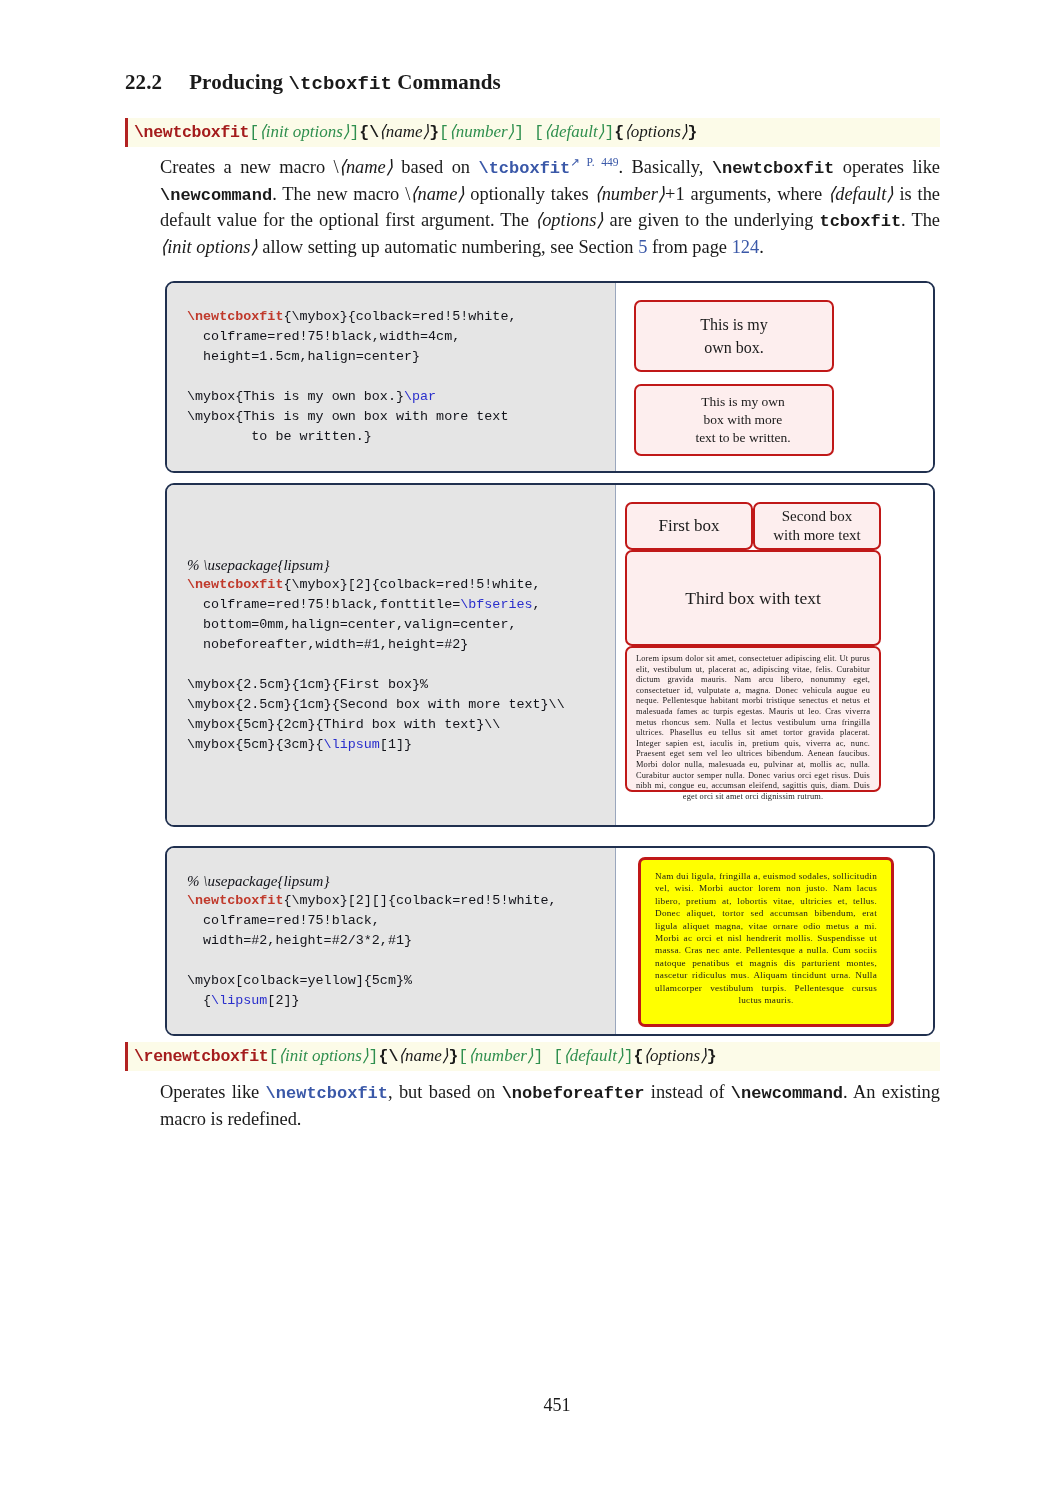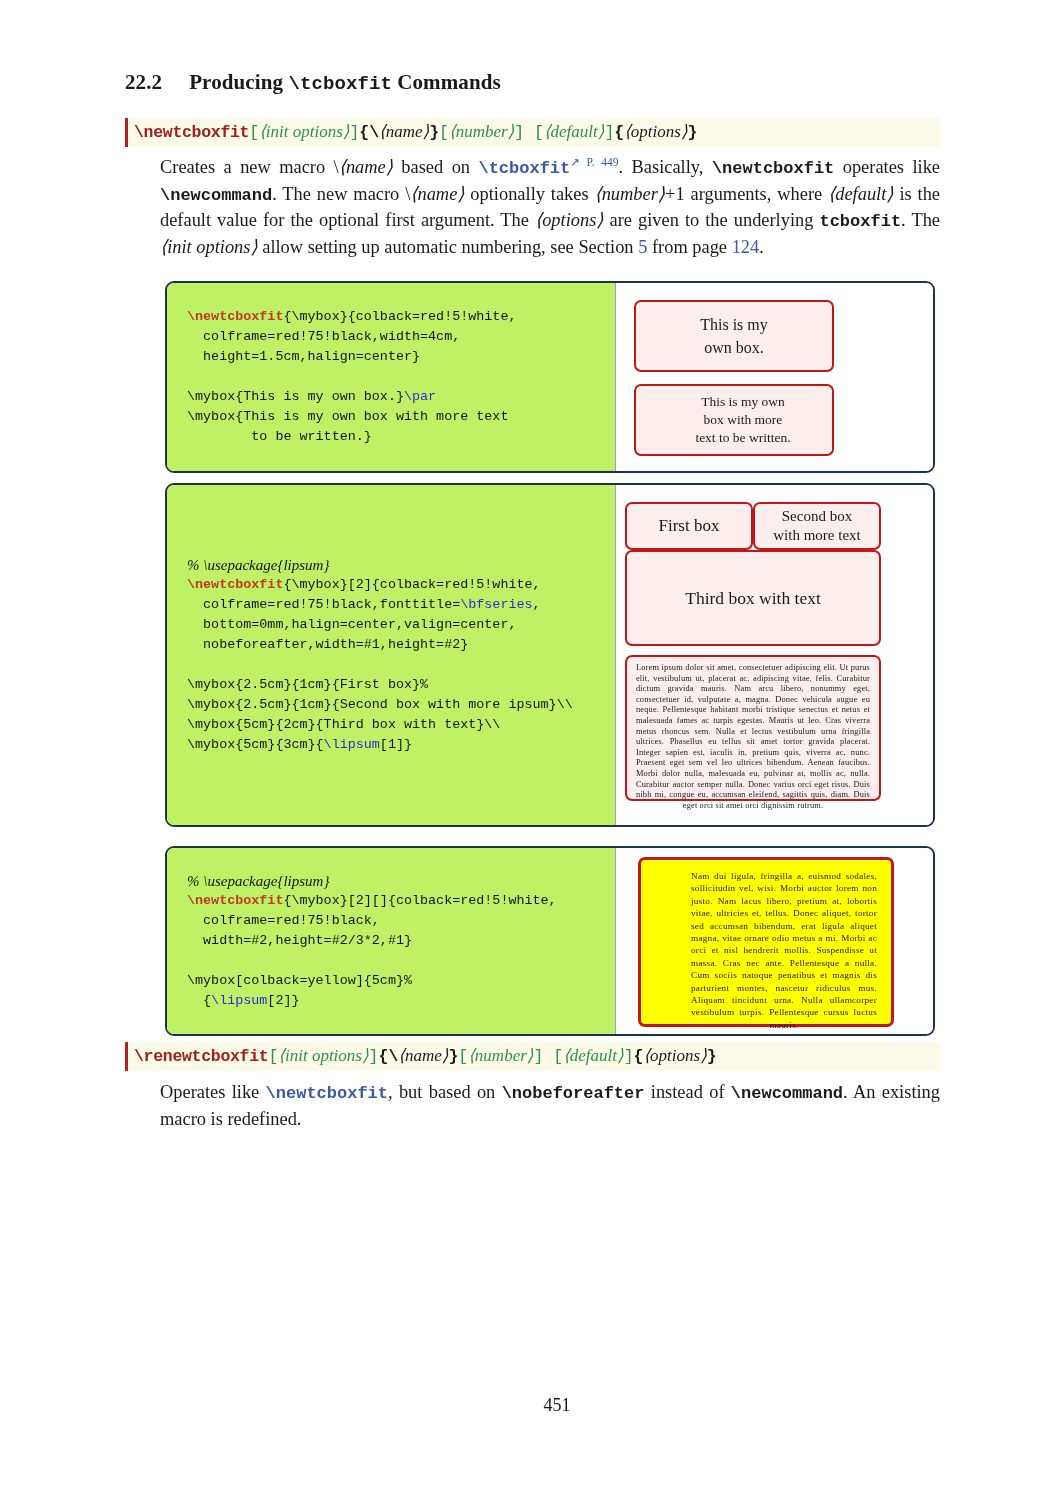--- a/index.html
+++ b/index.html
@@ -95,21 +95,21 @@
     box-sizing: border-box;
     border: 2px solid #20304f;
     border-radius: 9px;
     background: #ffffff;
     overflow: hidden;
     display: flex;
   }
   .ex-code {
     width: 449px;
     box-sizing: border-box;
-    background: #bef264;
+    background: #e5e5e5;
     border-right: 1px solid #9aa7bd;
     padding: 14px 10px 14px 20px;
     font-family: "Liberation Mono", monospace;
     font-size: 13.4px;
     line-height: 20px;
     white-space: pre;
     color: #12131a;
     display: flex;
     flex-direction: column;
     justify-content: center;
@@ -212,52 +212,52 @@
 
   <div class="example" style="top:483px; height:344px;">
     <div class="ex-code">
       <div class="c-cmt">% \usepackage{lipsum}</div>
       <div><span class="c-red">\newtcboxfit</span>{\mybox}[2]{colback=red!5!white,</div>
       <div>  colframe=red!75!black,fonttitle=<span class="c-blue">\bfseries</span>,</div>
       <div>  bottom=0mm,halign=center,valign=center,</div>
       <div>  nobeforeafter,width=#1,height=#2}</div>
       <div>&nbsp;</div>
       <div>\mybox{2.5cm}{1cm}{First box}%</div>
-      <div>\mybox{2.5cm}{1cm}{Second box with more ipsum}\\</div>
+      <div>\mybox{2.5cm}{1cm}{Second box with more text}\\</div>
       <div>\mybox{5cm}{2cm}{Third box with text}\\</div>
       <div>\mybox{5cm}{3cm}{<span class="c-blue">\lipsum</span>[1]}</div>
     </div>
     <div class="ex-out">
       <div class="rbox" style="left:9px; top:17px; width:128px; height:48px; font-size:17px; line-height:20px;">
         <div>First box</div>
       </div>
       <div class="rbox" style="left:137px; top:17px; width:128px; height:48px; font-size:15px; line-height:19px;">
         <div>Second box<br>with more text</div>
       </div>
       <div class="rbox" style="left:9px; top:65px; width:256px; height:96px; font-size:17.5px; line-height:21px;">
         <div>Third box with text</div>
       </div>
-      <div class="rbox" style="left:9px; top:170px; width:256px; height:146px; align-items:flex-start;">
+      <div class="rbox" style="left:9px; top:161px; width:256px; height:146px; align-items:flex-start;">
         <div class="lipsum-txt">Lorem ipsum dolor sit amet, consectetuer adipiscing elit. Ut purus elit, vestibulum ut, placerat ac, adipiscing vitae, felis. Curabitur dictum gravida mauris. Nam arcu libero, nonummy eget, consectetuer id, vulputate a, magna. Donec vehicula augue eu neque. Pellentesque habitant morbi tristique senectus et netus et malesuada fames ac turpis egestas. Mauris ut leo. Cras viverra metus rhoncus sem. Nulla et lectus vestibulum urna fringilla ultrices. Phasellus eu tellus sit amet tortor gravida placerat. Integer sapien est, iaculis in, pretium quis, viverra ac, nunc. Praesent eget sem vel leo ultrices bibendum. Aenean faucibus. Morbi dolor nulla, malesuada eu, pulvinar at, mollis ac, nulla. Curabitur auctor semper nulla. Donec varius orci eget risus. Duis nibh mi, congue eu, accumsan eleifend, sagittis quis, diam. Duis eget orci sit amet orci dignissim rutrum.</div>
       </div>
     </div>
   </div>
 
   <div class="example" style="top:846px; height:190px;">
     <div class="ex-code">
       <div class="c-cmt">% \usepackage{lipsum}</div>
       <div><span class="c-red">\newtcboxfit</span>{\mybox}[2][]{colback=red!5!white,</div>
       <div>  colframe=red!75!black,</div>
       <div>  width=#2,height=#2/3*2,#1}</div>
       <div>&nbsp;</div>
       <div>\mybox[colback=yellow]{5cm}%</div>
       <div>  {<span class="c-blue">\lipsum</span>[2]}</div>
     </div>
     <div class="ex-out">
-      <div class="ybox" style="left:22px; top:9px; width:256px; height:170px;padding-left:36px;">
+      <div class="ybox" style="left:22px; top:9px; width:256px; height:170px;">
         <div class="lipsum-txt ysm">Nam dui ligula, fringilla a, euismod sodales, sollicitudin vel, wisi. Morbi auctor lorem non justo. Nam lacus libero, pretium at, lobortis vitae, ultricies et, tellus. Donec aliquet, tortor sed accumsan bibendum, erat ligula aliquet magna, vitae ornare odio metus a mi. Morbi ac orci et nisl hendrerit mollis. Suspendisse ut massa. Cras nec ante. Pellentesque a nulla. Cum sociis natoque penatibus et magnis dis parturient montes, nascetur ridiculus mus. Aliquam tincidunt urna. Nulla ullamcorper vestibulum turpis. Pellentesque cursus luctus mauris.</div>
       </div>
     </div>
   </div>
 
   <div class="decl" style="top:1042px;">
     <span class="macroname">\renewtcboxfit</span><span class="brk">[</span><span class="arg">⟨init options⟩</span><span class="brk">]</span><span class="blk">{\</span><span class="argd">⟨name⟩</span><span class="blk">}</span><span class="brk">[</span><span class="arg">⟨number⟩</span><span class="brk">]</span><span class="brk"> [</span><span class="arg">⟨default⟩</span><span class="brk">]</span><span class="blk">{</span><span class="argd">⟨options⟩</span><span class="blk">}</span>
   </div>
 
   <div class="para" style="top:1080px;">

